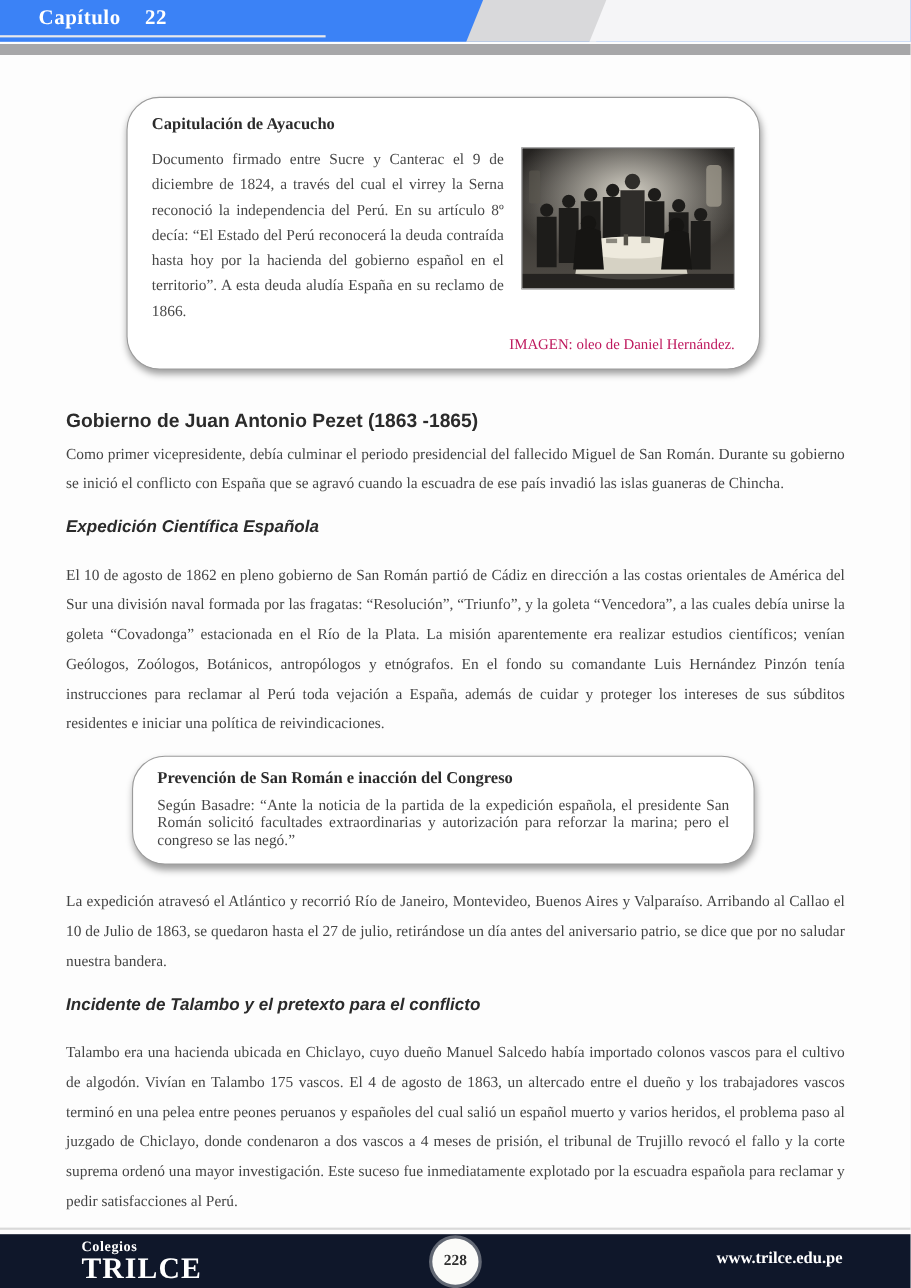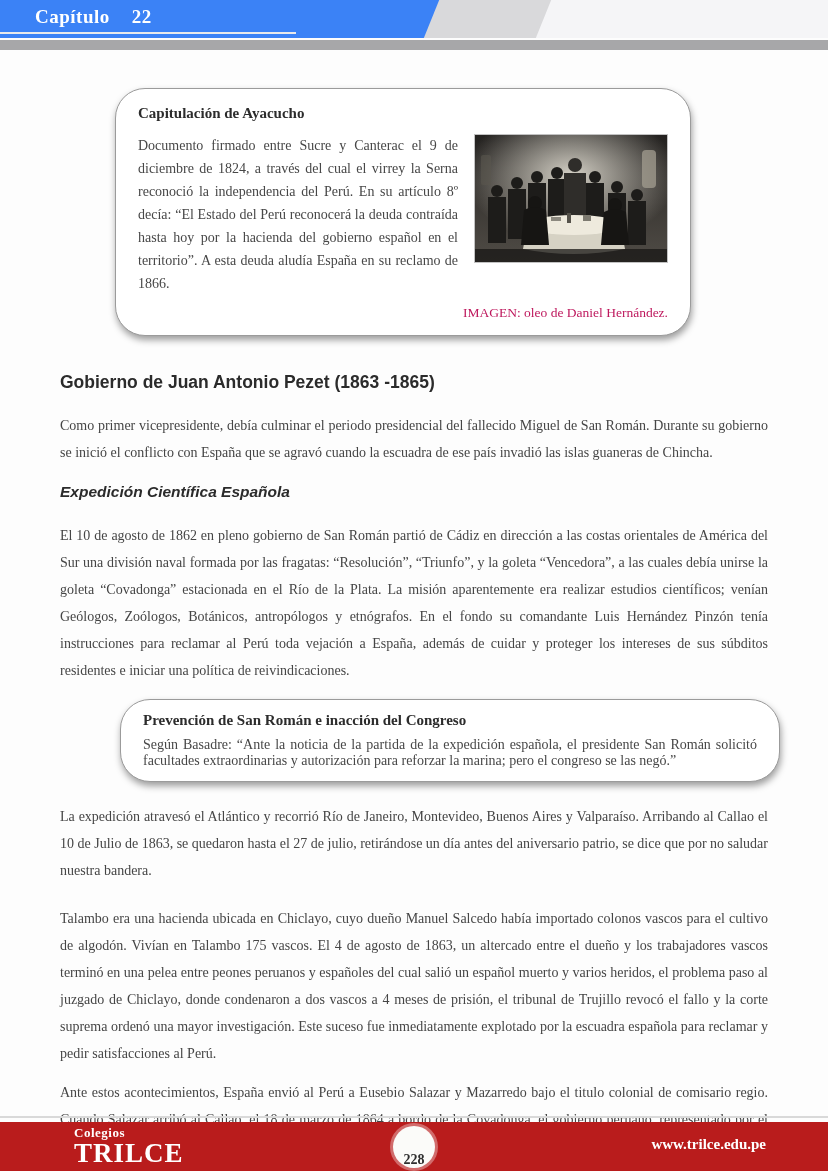--- a/index.html
+++ b/index.html
@@ -44,40 +44,40 @@
   .box-ayacucho .box-text { flex:1; }
   .painting { flex:0 0 192px; border:1px solid #c2c2c2; background:#333; line-height:0; }
   .painting svg { display:block; }
   .img-caption { text-align:right; font-size:13.5px; color:#be185d; margin-top:10px; }
 
   .section-title { font-family:"Liberation Sans","DejaVu Sans",sans-serif;
     font-weight:bold; font-size:17.5px; color:#2b2b2b; margin-top:36px; }
   .subsection-title { font-family:"Liberation Sans","DejaVu Sans",sans-serif;
     font-weight:bold; font-style:italic; font-size:15.5px; color:#2b2b2b; margin-top:17px; }
 
-  .p-intro { margin-top:19px; }
+  .p-intro { margin-top:7px; }
   .p-body  { margin-top:21px; }
   .p-after { margin-top:21px; }
   .p-gap   { margin-top:12px; }
 
-  .box-prevention { margin:15px 0 0 60px; width:660px; padding:12px 22px 12px 22px; }
+  .box-prevention { margin:15px 0 0 60px; width:566px; padding:12px 22px 12px 22px; }
   .box-prevention .box-title { margin-bottom:8px; }
   .box-prevention p { line-height:16px; }
 
   
   .footer { position:absolute; left:0; right:0; bottom:0; }
   .footer-edge { height:2px; background:#d9d9d9; margin-bottom:4px; }
-  .footer-bar { position:relative; height:49px; background:#b91c1c; }
+  .footer-bar { position:relative; height:49px; background:#0f172a; }
   .brand { position:absolute; left:74px; top:4px; color:#ffffff; line-height:1; }
   .brand-top { font-weight:bold; font-size:13px; letter-spacing:.5px; }
   .brand-main { font-weight:bold; font-size:27px; letter-spacing:1px; margin-top:1px; }
   .page-badge { position:absolute; left:50%; top:50%; transform:translate(-50%,-50%);
     width:42px; height:42px; background:#fbfbf9; border-radius:50%;
     box-shadow:0 0 0 3px rgba(255,255,255,.35);
-    display:flex; align-items:flex-end; justify-content:center; }
+    display:flex; align-items:center; justify-content:center; }
   .page-badge span { font-weight:bold; font-size:14px; color:#2e2e2e; }
   .site { position:absolute; right:62px; top:14px; color:#ffffff; font-weight:bold; font-size:15px; }
 </style>
 </head>
 <body>
 
 <div class="page">
 
   <header>
     <div class="hdr-band">
@@ -163,20 +163,21 @@
     <h2 class="subsection-title">Expedición Científica Española</h2>
     <p class="p-body">El 10 de agosto de 1862 en pleno gobierno de San Román partió de Cádiz en dirección a las costas orientales de América del Sur una división naval formada por las fragatas: “Resolución”, “Triunfo”, y la goleta “Vencedora”, a las cuales debía unirse la goleta “Covadonga” estacionada en el Río de la Plata. La misión aparentemente era realizar estudios científicos; venían Geólogos, Zoólogos, Botánicos, antropólogos y etnógrafos. En el fondo su comandante Luis Hernández Pinzón tenía instrucciones para reclamar al Perú toda vejación a España, además de cuidar y proteger los intereses de sus súbditos residentes e iniciar una política de reivindicaciones.</p>
 
     <section class="info-box box-prevention">
       <div class="box-title">Prevención de San Román e inacción del Congreso</div>
       <p>Según Basadre: “Ante la noticia de la partida de la expedición española, el presidente San Román solicitó facultades extraordinarias y autorización para reforzar la marina; pero el congreso se las negó.”</p>
     </section>
 
     <p class="p-after">La expedición atravesó el Atlántico y recorrió Río de Janeiro, Montevideo, Buenos Aires y Valparaíso. Arribando al Callao el 10 de Julio de 1863, se quedaron hasta el 27 de julio, retirándose un día antes del aniversario patrio, se dice que por no saludar nuestra bandera.</p>
 
+    <h2 class="subsection-title">Incidente de Talambo y el pretexto para el conflicto</h2>
     <p class="p-body">Talambo era una hacienda ubicada en Chiclayo, cuyo dueño Manuel Salcedo había importado colonos vascos para el cultivo de algodón. Vivían en Talambo 175 vascos. El 4 de agosto de 1863, un altercado entre el dueño y los trabajadores vascos terminó en una pelea entre peones peruanos y españoles del cual salió un español muerto y varios heridos, el problema paso al juzgado de Chiclayo, donde condenaron a dos vascos a 4 meses de prisión, el tribunal de Trujillo revocó el fallo y la corte suprema ordenó una mayor investigación. Este suceso fue  inmediatamente explotado por la escuadra española para reclamar y pedir satisfacciones al Perú.</p>
     <p class="p-gap">Ante estos acontecimientos, España envió al Perú a Eusebio Salazar y Mazarredo bajo el titulo colonial de comisario regio. Cuando Salazar arribó al Callao, el 18 de marzo de 1864 a bordo de la Covadonga, el gobierno peruano, representado por el ministro de RR.EE. Juan Antonio Ribero, se rehusó a reconocerlo, pues con este título solo podía recibirlo una colonia española. Este sería el motivo para que Mazarredo incite a Pinzón a capturar las islas de Chincha y pedir al Perú satisfacciones.</p>
 
   </main>
 
   <footer class="footer">
     <div class="footer-edge"></div>
     <div class="footer-bar">
       <div class="brand">
         <div class="brand-top">Colegios</div>

